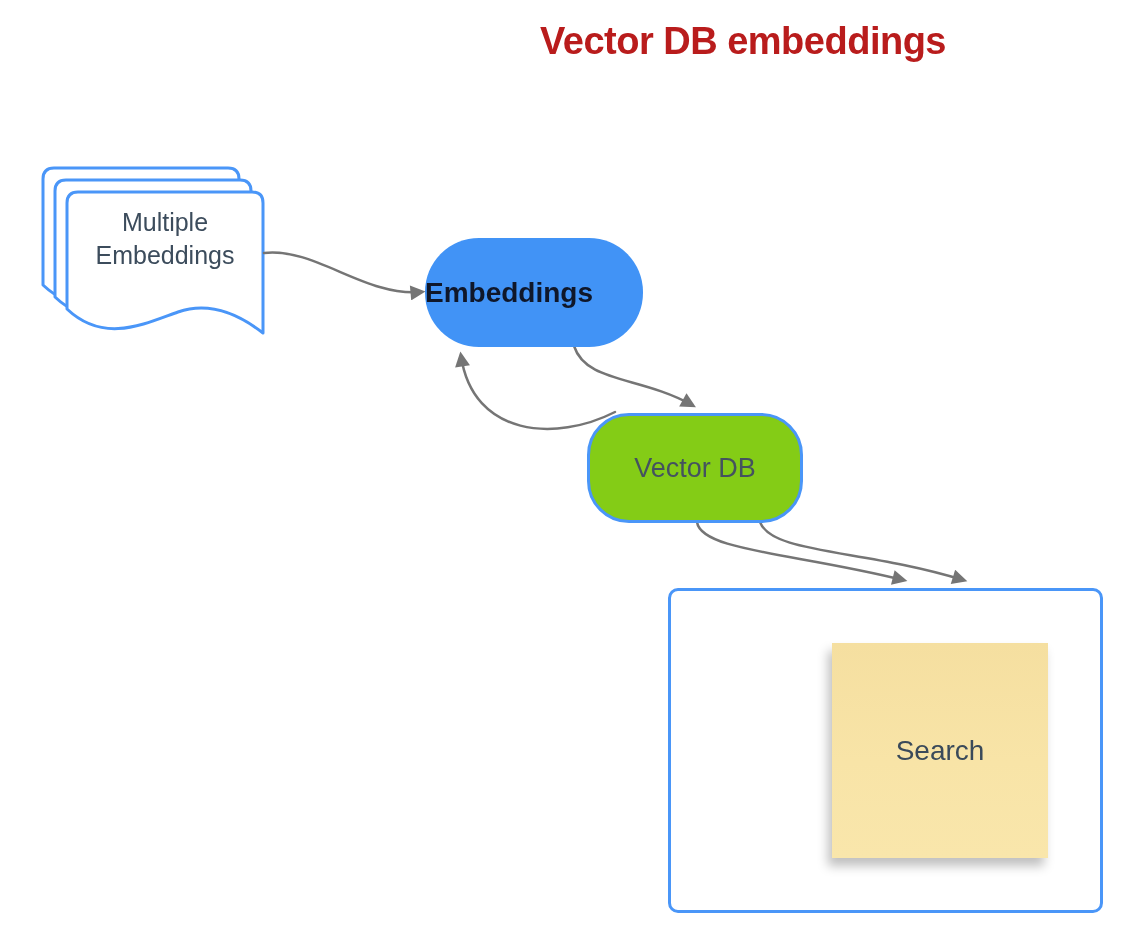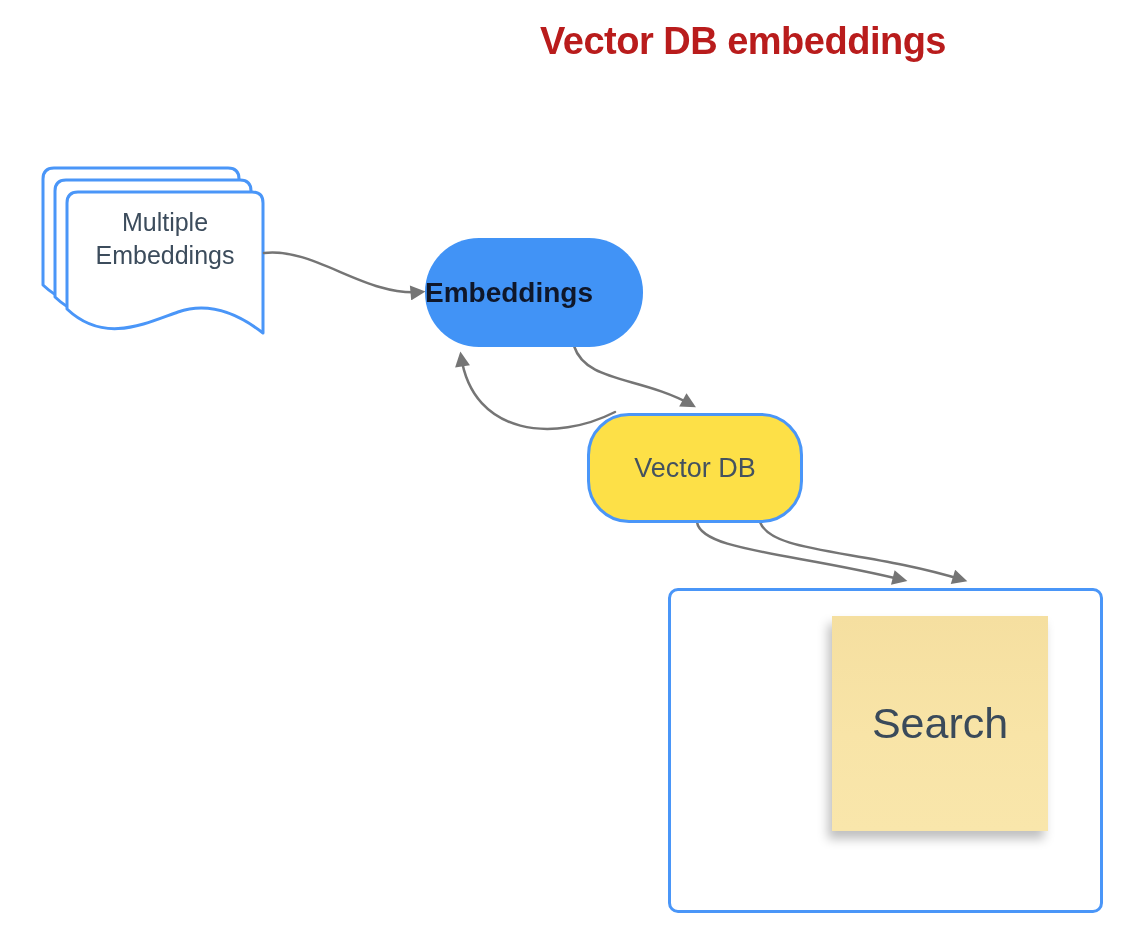--- a/index.html
+++ b/index.html
@@ -53,21 +53,21 @@
     color: #0f172a;
     font-size: 28px;
     font-weight: 700;
   }
   .node-vectordb {
     position: absolute;
     left: 587px;
     top: 413px;
     width: 216px;
     height: 110px;
-    background: #fde047;
+    background: #84cc16;
     border: 3px solid #4a96f8;
     border-radius: 42px;
     display: flex;
     align-items: center;
     justify-content: center;
     color: #44525f;
     font-size: 27px;
   }
   .search-container {
     position: absolute;
@@ -75,30 +75,30 @@
     top: 588px;
     width: 435px;
     height: 325px;
     background: #ffffff;
     border: 3px solid #4a96f8;
     border-radius: 10px;
   }
   .sticky-note {
     position: absolute;
     left: 832px;
-    top: 616px;
+    top: 643px;
     width: 216px;
     height: 215px;
     background: linear-gradient(180deg, #f5dfa0 0%, #f8e4a7 55%, #f9e6ab 100%);
     box-shadow: -4px 8px 10px rgba(0,0,0,0.25);
     display: flex;
     align-items: center;
     justify-content: center;
     color: #3a4a5a;
-    font-size: 43px;
+    font-size: 28px;
   }
 </style>
 </head>
 <body>
 
 <div class="canvas">
 
   <svg class="layer-svg" viewBox="0 0 1134 934" xmlns="http://www.w3.org/2000/svg">
     <defs>
       <marker id="arw" viewBox="0 0 10 10" refX="7" refY="5" markerWidth="7" markerHeight="6" orient="auto-start-reverse">

